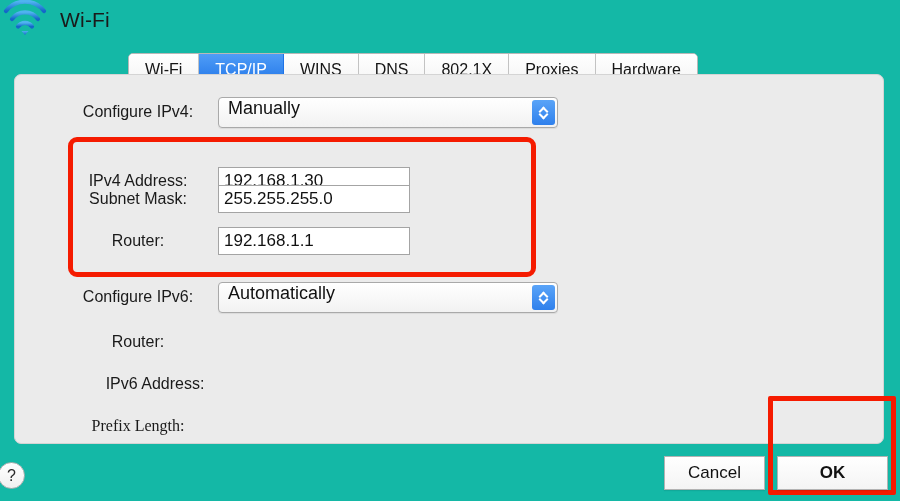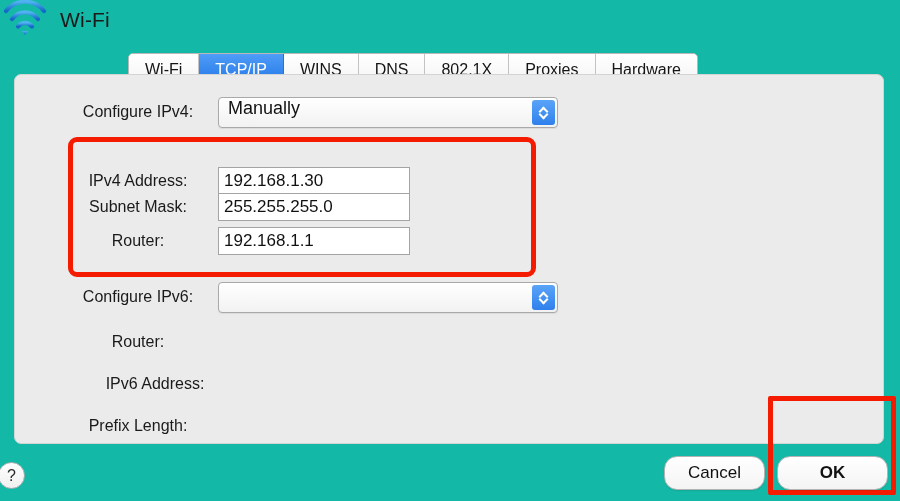--- a/index.html
+++ b/index.html
@@ -188,21 +188,21 @@
     align-items: center;
     justify-content: center;
     font-size: 16px;
     color: #2a2a2a;
     box-sizing: border-box;
   }
   .pushbtn {
     position: absolute;
     height: 34px;
     border: 1px solid #b3b3b3;
-    border-radius: 13px;
+    border-radius: 0;
     background: linear-gradient(to bottom, #ffffff 0%, #f4f4f4 100%);
     display: flex;
     align-items: center;
     justify-content: center;
     font-size: 17px;
     color: #111111;
     box-sizing: border-box;
     box-shadow: 0 1px 1px rgba(0,0,0,0.08);
   }
   .btn-cancel { left: 664px; top: 456px; width: 101px; }
@@ -250,51 +250,52 @@
         <span class="chev down"></span>
       </span>
     </div>
   </div>
 
   <div class="row" style="left:68px; top:142px;margin-top:24px;">
     <div class="row-label">IPv4 Address:</div>
     <div class="textfield">192.168.1.30</div>
   </div>
 
-  <div class="row" style="left:68px; top:192px;">
+  <div class="row" style="left:68px; top:184px;">
     <div class="row-label">Subnet Mask:</div>
     <div class="textfield">255.255.255.0</div>
   </div>
 
   <div class="row" style="left:68px; top:226px;">
     <div class="row-label">Router:</div>
     <div class="textfield">192.168.1.1</div>
   </div>
 
   <div class="row" style="left:68px; top:282px;">
     <div class="row-label">Configure IPv6:</div>
     <div class="popup">
+      <span>Automatically</span>
       <span class="popup-stepper">
         <span class="chev up"></span>
         <span class="chev down"></span>
       </span>
     </div>
   </div>
 
   <div class="row" style="left:68px; top:327px;">
     <div class="row-label">Router:</div>
     <div style="font-size:17px;color:#1a1a1a;"></div>
   </div>
 
   <div class="row" style="left:85px; top:369px;">
     <div class="row-label">IPv6 Address:</div>
     <div style="font-size:17px;color:#1a1a1a;"></div>
   </div>
 
-  <div class="row" style="left:68px; top:411px;">
+  <div class="row" style="left:68px; top:411px;font-family:Liberation Serif, serif;">
     <div class="row-label">Prefix Length:</div>
     <div style="font-size:17px;color:#1a1a1a;"></div>
   </div>
 
   <div class="annot ipv4"></div>
   <div class="annot ok"></div>
 
   <div class="helpbtn">?</div>
   <div class="pushbtn btn-cancel">Cancel</div>
   <div class="pushbtn btn-ok">OK</div>

